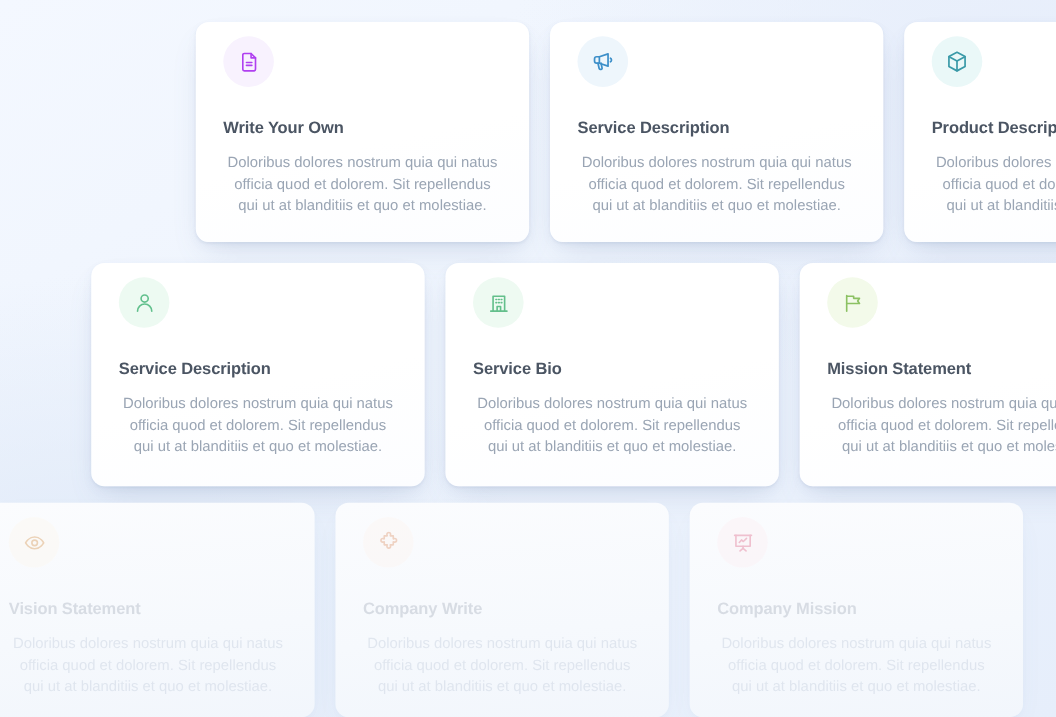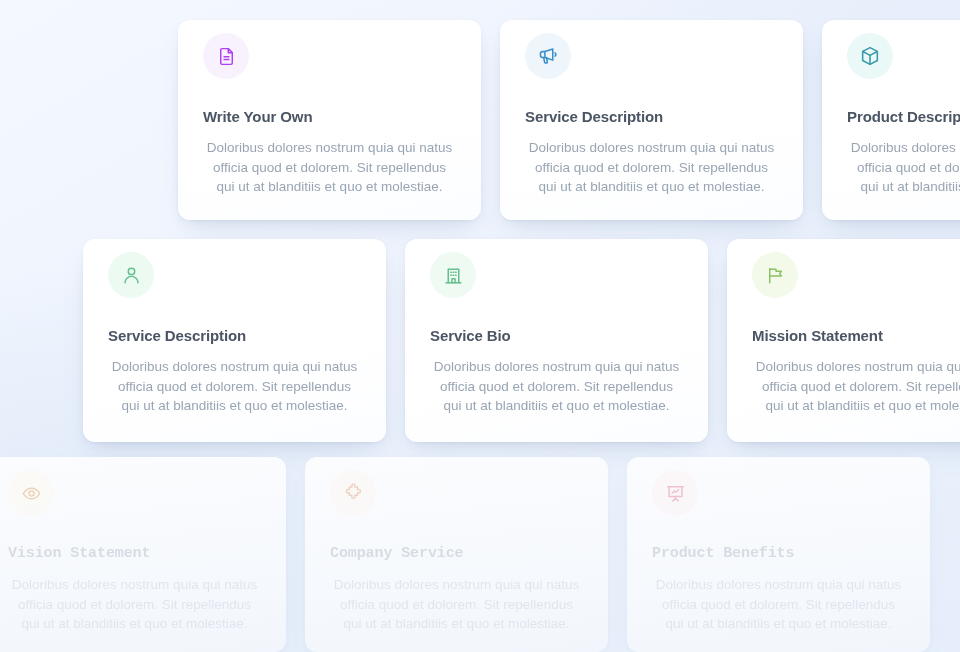--- a/index.html
+++ b/index.html
@@ -65,21 +65,21 @@
     margin-bottom: 13px;
     white-space: nowrap;
   }
   .card-body {
     font-size: 13.5px;
     line-height: 19.5px;
     color: #9aa5b4;
     width: 253px;
     text-align: center;
   }
-  #row-3 .card-title { color: #9aa3b2; font-family: Liberation Mono, monospace; }
+  #row-3 .card-title { color: #9aa3b2; }
   #row-3 .card-body  { color: #c3cddc; }
 </style>
 </head>
 <body>
 
 <div class="row" id="row-1">
     <div class="card">
     <div class="card-inner">
       <div class="icon-badge" style="background: rgb(248, 242, 254);">
           <span>
@@ -189,34 +189,34 @@
   </div>
     <div class="card">
     <div class="card-inner">
       <div class="icon-badge" style="background: rgb(253, 245, 241);">
           <span>
             <svg width="21" height="21" viewBox="0 0 24 24">
               <path fill="none" stroke="#e09a72" stroke-width="1.7" stroke-linecap="round" stroke-linejoin="round" d="M10 3.2a1.9 1.9 0 0 1 3.8 0c0 .7-.3 1-.3 1.5h3.1v3.1c.5 0 .8-.3 1.5-.3a1.9 1.9 0 0 1 0 3.8c-.7 0-1-.3-1.5-.3v3.1h-3.1c0 .5.3.8.3 1.5a1.9 1.9 0 0 1-3.8 0c0-.7.3-1 .3-1.5H7.2v-3.1c-.5 0-.8.3-1.5.3a1.9 1.9 0 0 1 0-3.8c.7 0 1 .3 1.5.3V4.7h3.1c0-.5-.3-.8-.3-1.5z"></path>
             </svg>
           </span>
         </div>
-      <div class="card-title">Company Service</div>
+      <div class="card-title">Company Write</div>
       <div class="card-body">Doloribus dolores nostrum quia qui natus officia quod et dolorem. Sit repellendus qui ut at blanditiis et quo et molestiae.</div>
     </div>
   </div>
     <div class="card">
     <div class="card-inner">
       <div class="icon-badge" style="background: rgb(253, 240, 244);">
           <span>
             <svg width="21" height="21" viewBox="0 0 24 24">
               <path fill="none" stroke="#e2708f" stroke-width="1.7" stroke-linecap="round" stroke-linejoin="round" d="M3.2 4.2h17.6"></path>
               <path fill="none" stroke="#e2708f" stroke-width="1.7" stroke-linecap="round" stroke-linejoin="round" d="M4.6 4.2v11.3h14.8V4.2"></path>
               <path fill="none" stroke="#e2708f" stroke-width="1.7" stroke-linecap="round" stroke-linejoin="round" d="M12 15.5v2.3"></path>
               <path fill="none" stroke="#e2708f" stroke-width="1.7" stroke-linecap="round" stroke-linejoin="round" d="M8.9 20.4L12 17.8l3.1 2.6"></path>
               <path fill="none" stroke="#e2708f" stroke-width="1.7" stroke-linecap="round" stroke-linejoin="round" d="M8.1 11.6l2.3-2.6 1.9 1.6 3.3-3.2"></path>
             </svg>
           </span>
         </div>
-      <div class="card-title">Product Benefits</div>
+      <div class="card-title">Company Mission</div>
       <div class="card-body">Doloribus dolores nostrum quia qui natus officia quod et dolorem. Sit repellendus qui ut at blanditiis et quo et molestiae.</div>
     </div>
   </div>
   </div>
 
 </body></html>

